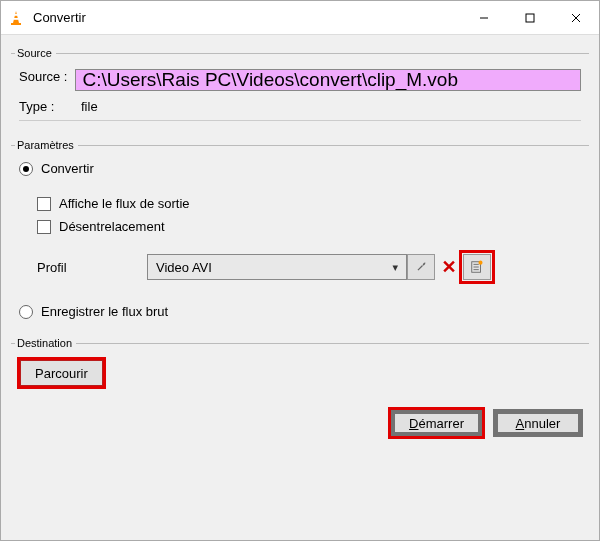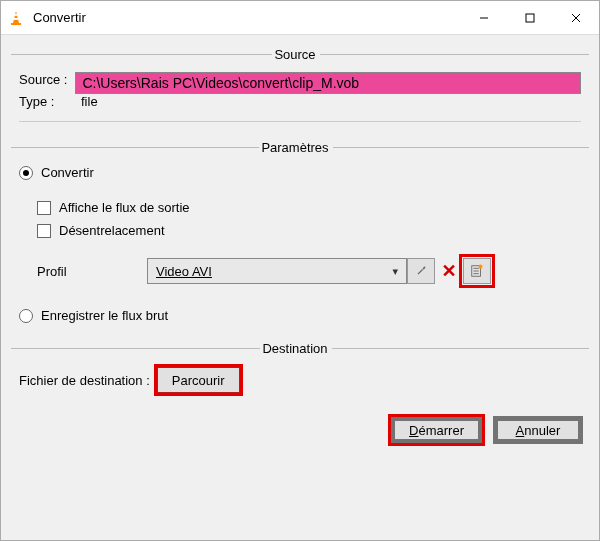--- a/index.html
+++ b/index.html
@@ -4,45 +4,45 @@
   <style>
     * { box-sizing: border-box; margin: 0; padding: 0; font-family: "Segoe UI", Tahoma, sans-serif; font-size: 13px; }
     body { background: #f0f0f0; width: 600px; height: 541px; overflow: hidden; }
     .window { width: 600px; height: 541px; background: #fff; border: 1px solid #aaa; display: flex; flex-direction: column; }
     .titlebar { height: 34px; display: flex; align-items: center; background: #fff; border-bottom: 1px solid #ddd; }
     .titlebar .icon-slot { width: 30px; display:flex; align-items:center; justify-content:center; }
     .titlebar .title { flex: 1; font-size: 13px; color: #000; padding-left: 2px; }
     .titlebar .ctl { width: 46px; height: 34px; display:flex; align-items:center; justify-content:center; color:#000; }
     .client { flex:1; background: #f0f0f0; padding: 8px 10px 10px 10px; display:flex; flex-direction:column; gap:6px; }
     fieldset { border: none; border-top: 1px solid #bbb; padding: 10px 8px 8px 8px; margin-top: 4px; }
-    fieldset > legend { font-size: 13px; color:#000; padding: 0 4px 0 2px; margin-left: -4px; text-align: center; }
+    fieldset > legend { font-size: 11px; color:#000; padding: 0 4px 0 2px; margin-left: -4px; }
     .row { display:flex; align-items:flex-start; gap:8px; }
     .label { color:#000; }
-    input[type=text] { height: 22px; background:#ec4899; border:1px solid #888; padding: 10px 6px; font-size:14px; }
+    input[type=text] { height: 22px; background:#f0abfc; border:1px solid #888; padding: 10px 6px; font-size:19px; }
     .source-input { flex:1; }
     .radio, .check { display:flex; align-items:center; gap:8px; cursor:default; }
     .radio-circle { width:14px; height:14px; border:1px solid #666; border-radius:50%; display:flex; align-items:center; justify-content:center; background:#fff; }
     .radio-circle.checked::after { content:""; width:6px; height:6px; background:#000; border-radius:50%; }
     .check-box { width:14px; height:14px; border:1px solid #666; background:#fff; }
     .indent { margin-left: 18px; }
     .profil-row { display:flex; align-items:center; margin-top:10px; }
     .profil-row .plabel { width: 128px; padding-left: 18px; }
-    .combo { position:relative; flex:1; max-width:260px; height:26px; border:1px solid #888; background:#e8e8e8; display:flex; align-items:center; padding:0 24px 0 8px;text-decoration:underline; }
+    .combo { position:relative; flex:1; max-width:260px; height:26px; border:1px solid #888; background:#e8e8e8; display:flex; align-items:center; padding:0 24px 0 8px; }
     .combo::after { content:"▾"; position:absolute; right:8px; font-size:11px; color:#333; }
     .iconbtn { width:28px; height:26px; border:1px solid #999; background:#e1e1e1; display:flex; align-items:center; justify-content:center; }
     .iconbtn svg { width:14px; height:14px; }
     .hl-red { outline: 3px solid #e00000; outline-offset: 1px; }
     .hl-red-tight { outline: 3px solid #e00000; outline-offset: -1px; }
     .dest-row { display:flex; align-items:center; gap:6px; }
     .dest-row .dlabel { white-space:nowrap; }
     .dest-row input { flex:1; }
     .btn { height:28px; min-width:90px; padding:0 14px; border:5px solid #737373; background:#e1e1e1; display:flex; align-items:center; justify-content:center; }
     .btn.primary { border:2px solid #b91c1c; }
     .footer { display:flex; justify-content:flex-end; gap:10px; padding: 8px 6px; }
-    .type-row { margin-top:0; padding-bottom:12px; border-bottom:1px solid #ccc; }
+    .type-row { margin-top:8px; padding-bottom:6px; border-bottom:1px solid #ccc; }
     .params-body { display:flex; flex-direction:column; gap:10px; }
     .checks { display:flex; flex-direction:column; gap:8px; margin-top:10px; }
     .raw-row { margin-top:14px;align-items:center; }
     .xmark { color:#d00000; font-weight:bold; font-size:18px; }
     .underline-first::first-letter { text-decoration: underline; }
   </style>
 </head>
 <body>
 
 <div class="window">
@@ -134,21 +134,20 @@
         <div class="radio raw-row">
           <div class="radio-circle"></div>
           <span>Enregistrer le flux brut</span>
         </div>
       </div>
     </fieldset>
 
     <fieldset>
       <legend>Destination</legend>
       <div class="dest-row">
-        <span class="dlabel">Fichier de destination :</span>
         <div class="btn primary hl-red-tight" style="min-width:80px">
           <span>Parcourir</span>
         </div>
       </div>
     </fieldset>
 
     <div class="footer">
       <div class="btn hl-red-tight">
         <span class="underline-first">Démarrer</span>
       </div>

